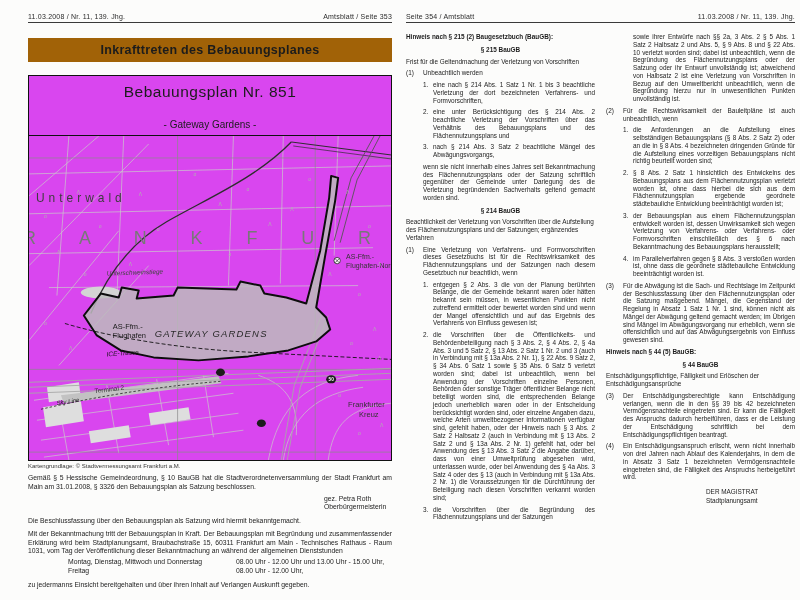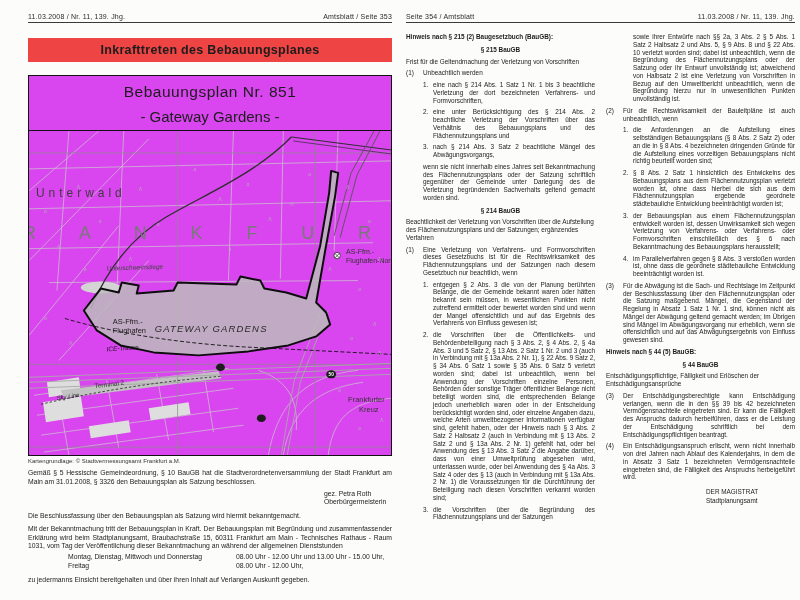--- a/index.html
+++ b/index.html
@@ -4,26 +4,26 @@
 <style>
   html,body{margin:0;padding:0}
   body{width:800px;height:600px;background:#fcfcfb;color:#1c1c1c;
        font-family:"Liberation Sans",sans-serif;position:relative;overflow:hidden}
   .page{position:absolute;top:13px}
   .pl{left:28px;width:364px}
   .pr{left:406px;width:389px}
   .hdr{display:flex;justify-content:space-between;font-size:7px;letter-spacing:.2px;
        border-bottom:1px solid #3a3a3a;padding-bottom:2px;color:#2a2a2a}
   
-  .tbar{margin-top:15px;background:#ef4444;text-align:center;font-weight:bold;
+  .tbar{margin-top:15px;background:#a16207;text-align:center;font-weight:bold;
         font-size:12.5px;padding:5px 0;letter-spacing:.3px}
   .mapbox{margin-top:13px;border:1.6px solid #111;background:#d946ef}
   .maptitle{text-align:center;border-bottom:1.2px solid #111;padding:7px 0 5px}
   .mt1{font-size:15.5px;letter-spacing:.5px}
-  .mt2{font-size:15px;margin-top:7px}
+  .mt2{font-size:10px;margin-top:18px}
   .mapsvg{display:block;width:100%}
   .cap{font-size:6px;margin-top:2px;color:#333}
   .lp{font-size:6.8px;line-height:1.24;text-align:justify;margin-top:5px}
   .sig{font-size:6.8px;line-height:1.24;margin-top:4px;margin-left:296px}
   .sched{margin-top:3px}
   .srow{display:flex;font-size:6.8px;line-height:1.28;margin-left:40px}
   .sdays{width:168px;flex:none}
   
   .cols{display:flex;gap:11px;margin-top:10px}
   .col{width:189px;font-size:6.4px;line-height:1.21;text-align:justify}

